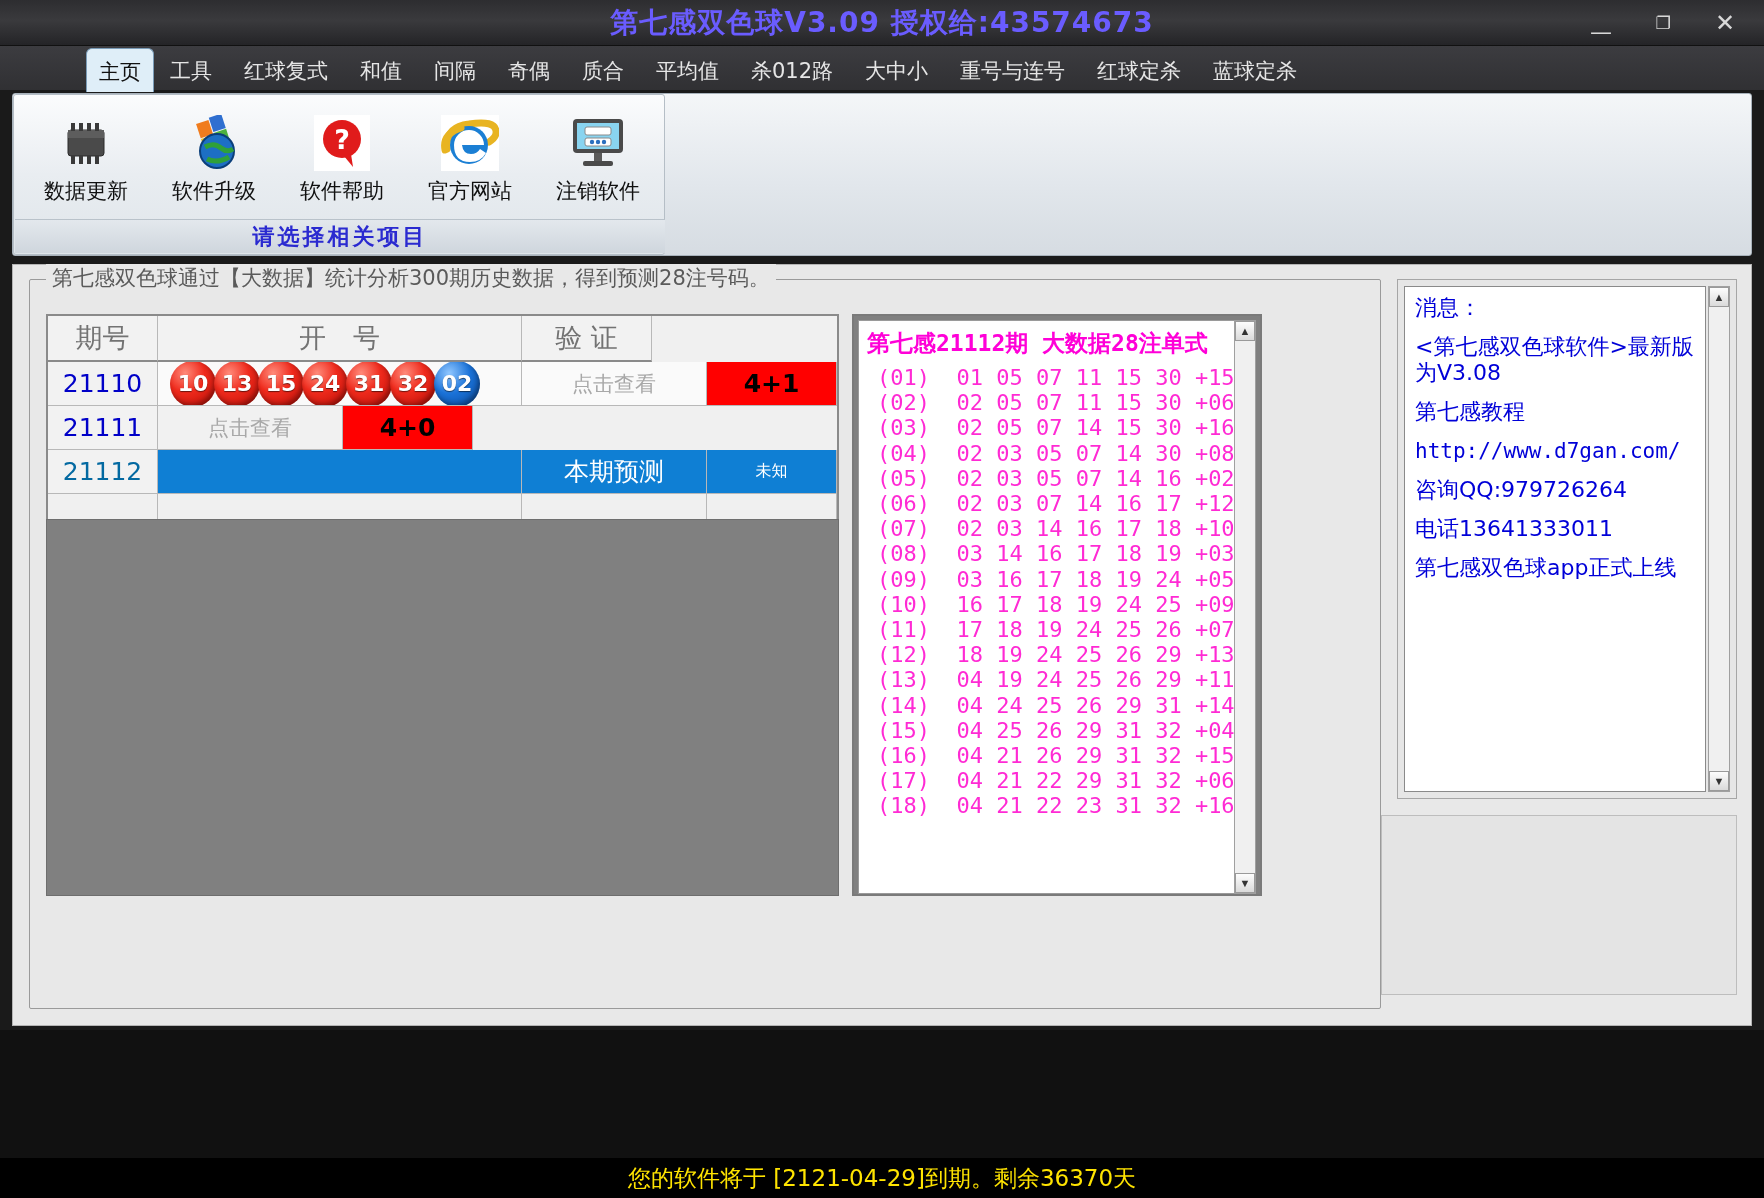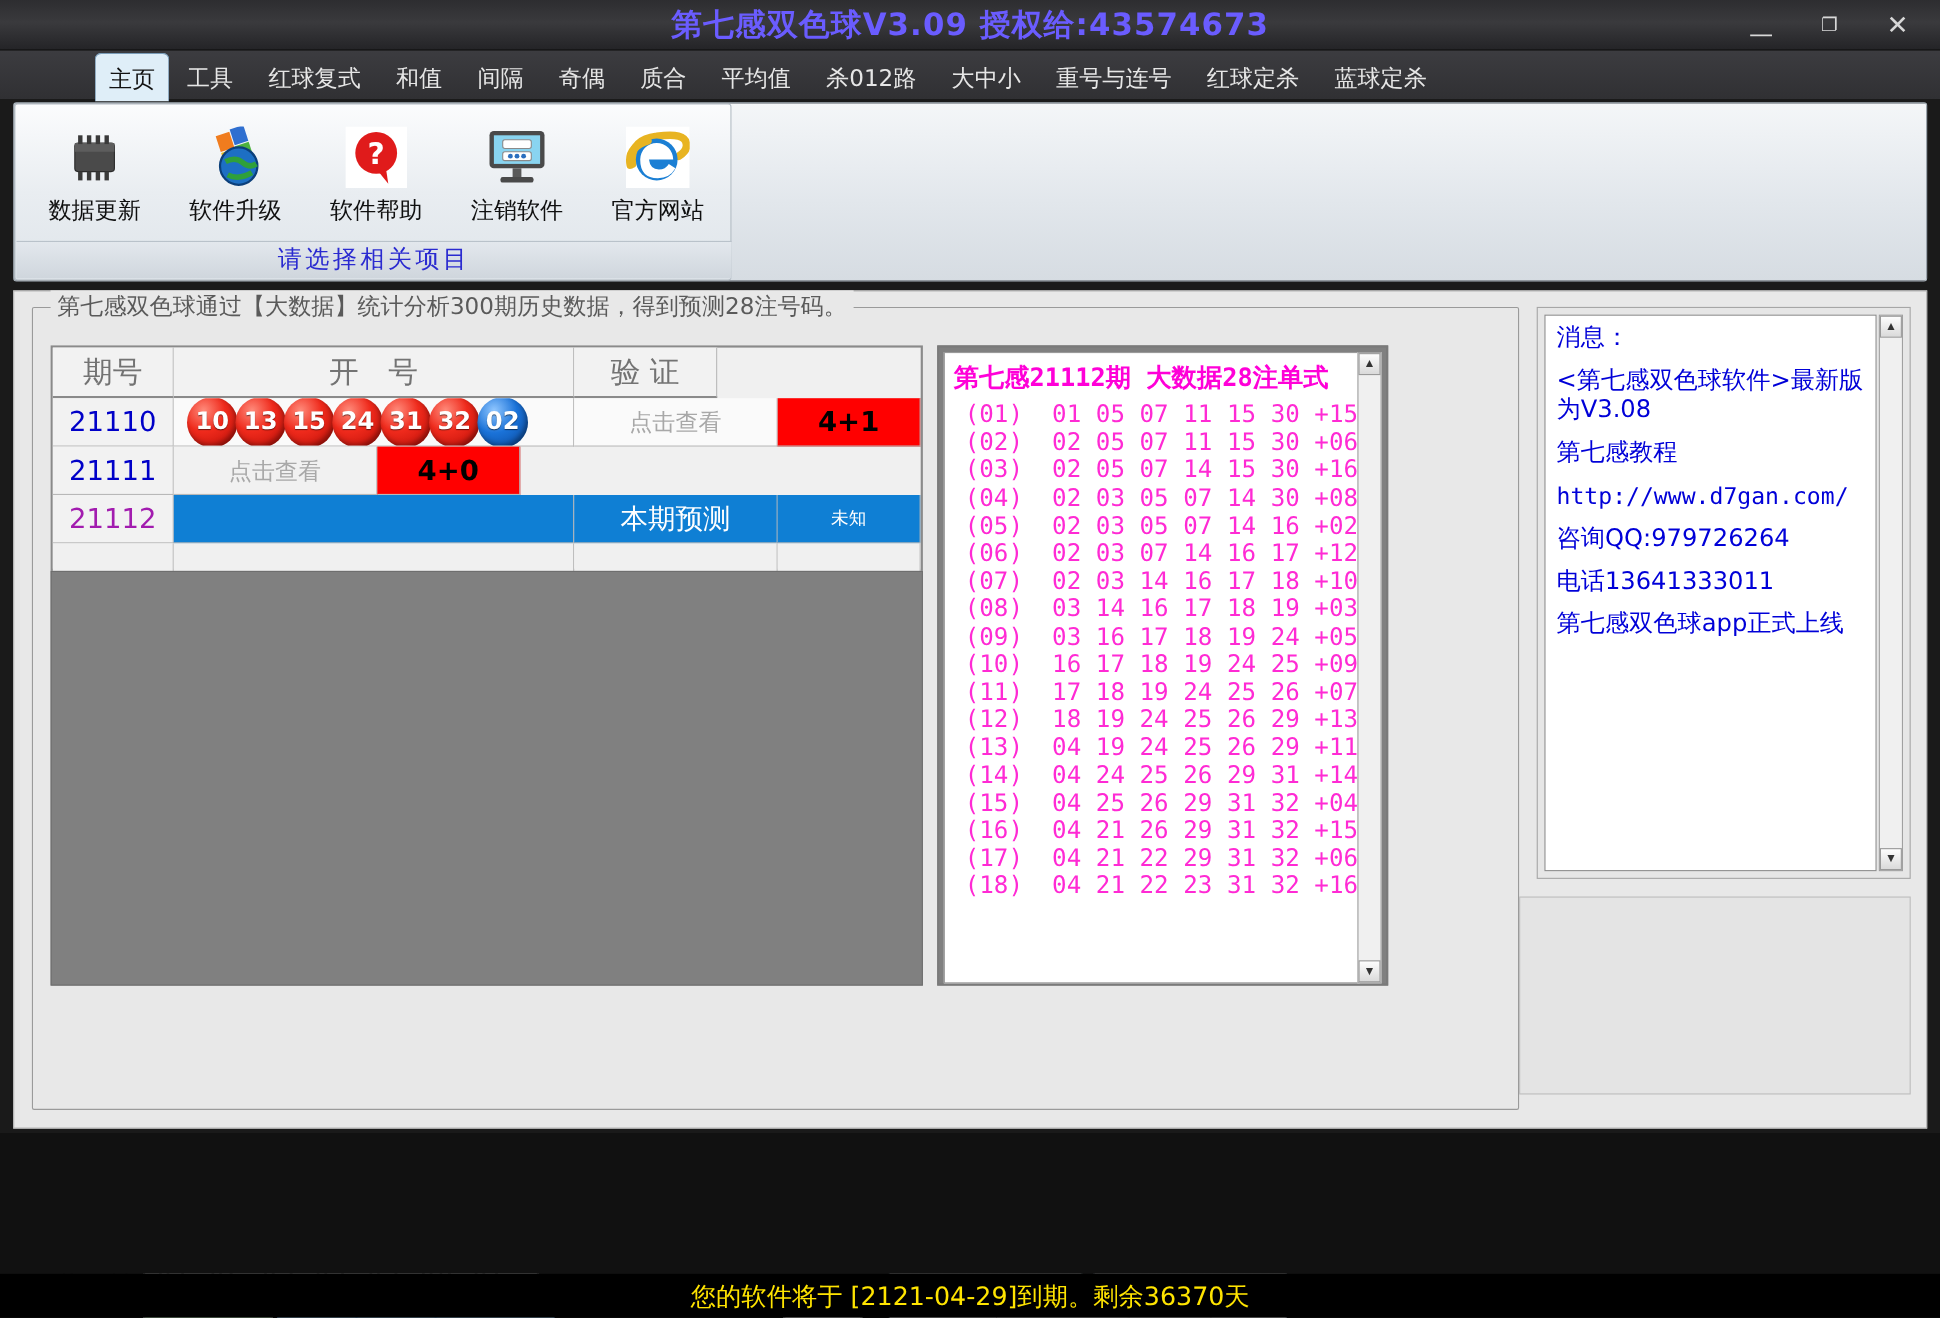--- a/index.html
+++ b/index.html
@@ -91,21 +91,21 @@
   .tool-icon { height: 62px; display: flex; align-items: center; justify-content: center; }
   .tool-label {
     font-size: 21px; color: #101010; margin-top: 3px;
     font-family: "DejaVu Sans", sans-serif; white-space: nowrap;
   }
   .toolgroup-caption {
     position: absolute; left: 1px; bottom: 1px; width: 650px; height: 34px;
     background: linear-gradient(to bottom, #e3e8ed 0%, #cfd6dd 100%);
     border-top: 1px solid #b9c2ca;
     text-align: center; line-height: 34px;
-    color: #2a2ad0; font-size: 22px; font-weight: normal;
+    color: #2a2ad0; font-size: 22px; font-weight: bold;
     font-family: "DejaVu Sans", sans-serif; letter-spacing: 3px;
   }
 
   
   .client {
     position: absolute; left: 12px; top: 264px; width: 1740px; height: 762px;
     background: #e8e8e8;
     border: 1px solid #b4b4b4;
   }
 
@@ -157,21 +157,21 @@
   }
   .ball.red {
     background: radial-gradient(circle at 33% 26%, #ff8a7a 0%, #ef2a1c 42%, #b80d06 100%);
     box-shadow: inset -2px -3px 5px rgba(0,0,0,.35);
   }
   .ball.blue {
     background: radial-gradient(circle at 33% 26%, #8fc6ff 0%, #1a72d8 45%, #0a4799 100%);
     box-shadow: inset -2px -3px 5px rgba(0,0,0,.35);
   }
   .row-predict .dt-cell { background: #0f7fd4 !important; color: #fff; }
-  .row-predict .cell-issue { background: #f2f2f2 !important; color: #a21caf; }
+  .row-predict .cell-issue { background: #f2f2f2 !important; color: #0369a1; }
   .row-predict .cell-single { color: #fff; font-size: 25px; }
   .row-predict .cell-verify { background: #0f7fd4 !important; color: #fff; font-weight: normal; font-size: 16px; }
   .row-empty .dt-cell { background: #f0f0f0 !important; height: 36px; }
 
   .greyfill {
     position: absolute; left: 16px; top: 239px; width: 793px; height: 377px;
     background: #808080; border: 1px solid #6e6e6e;
   }
 
   
@@ -369,47 +369,47 @@
       <rect width="56" height="56" fill="#ffffff"></rect>
       <circle cx="28" cy="24" r="19" fill="#e01b1b"></circle>
       <path d="M30 41 l9 11 l-2 -13 z" fill="#e01b1b"></path>
       <text x="28" y="34" font-size="27" font-weight="bold" fill="#ffffff" text-anchor="middle" font-family="DejaVu Sans, sans-serif">?</text>
       </svg>
             </div>
             <div class="tool-label">软件帮助</div>
           </div>
           <div class="tool-item">
             <div class="tool-icon">
+              <svg width="58" height="56" viewBox="0 0 58 56">
+      <rect width="58" height="56" fill="#ffffff"></rect>
+      <path d="M6 34 q-2 -22 22 -25 q26 -4 27 7 q1 6 -7 11" stroke="#e8b422" stroke-width="7" fill="none" stroke-linecap="round"></path>
+      <circle cx="28" cy="30" r="19" fill="#1b7fd4"></circle>
+      <path d="M13 30 a15 15 0 0 1 30 0 l-22 0 q1 9 9 9 q6 0 9 -5 l6 4 q-5 9 -16 9 q-16 0 -16 -17z" fill="#ffffff"></path>
+      <path d="M4 35 q-3 -16 16 -22" stroke="#e8b422" stroke-width="7" fill="none" stroke-linecap="round"></path>
+      </svg>
+            </div>
+            <div class="tool-label">官方网站</div>
+          </div>
+          <div class="tool-item">
+            <div class="tool-icon">
               <svg width="58" height="52" viewBox="0 0 58 52">
       <rect x="4" y="2" width="50" height="34" rx="4" fill="#4a4a4a"></rect>
       <rect x="8" y="6" width="42" height="26" fill="#89d4f0"></rect>
       <rect x="16" y="10" width="26" height="8" rx="2" fill="#ffffff" stroke="#8a8a8a"></rect>
       <rect x="16" y="21" width="26" height="8" rx="2" fill="#ffffff" stroke="#8a8a8a"></rect>
       <g fill="#2b6fbf">
                   <circle cx="23" cy="25" r="2.2"></circle>
                   <circle cx="29" cy="25" r="2.2"></circle>
                   <circle cx="35" cy="25" r="2.2"></circle>
                 </g>
       <rect x="25" y="36" width="8" height="8" fill="#5a5a5a"></rect>
       <rect x="14" y="44" width="30" height="5" rx="2" fill="#4a4a4a"></rect>
       </svg>
             </div>
             <div class="tool-label">注销软件</div>
-          </div>
-          <div class="tool-item">
-            <div class="tool-icon">
-              <svg width="58" height="56" viewBox="0 0 58 56">
-      <rect width="58" height="56" fill="#ffffff"></rect>
-      <path d="M6 34 q-2 -22 22 -25 q26 -4 27 7 q1 6 -7 11" stroke="#e8b422" stroke-width="7" fill="none" stroke-linecap="round"></path>
-      <circle cx="28" cy="30" r="19" fill="#1b7fd4"></circle>
-      <path d="M13 30 a15 15 0 0 1 30 0 l-22 0 q1 9 9 9 q6 0 9 -5 l6 4 q-5 9 -16 9 q-16 0 -16 -17z" fill="#ffffff"></path>
-      <path d="M4 35 q-3 -16 16 -22" stroke="#e8b422" stroke-width="7" fill="none" stroke-linecap="round"></path>
-      </svg>
-            </div>
-            <div class="tool-label">官方网站</div>
           </div>
         </div>
       <div class="toolgroup-caption">请选择相关项目</div>
     </div>
   </div>
 
   <div class="client">
 
     <div class="groupbox">
       <div class="groupbox-title">第七感双色球通过【大数据】统计分析300期历史数据，得到预测28注号码。</div>

